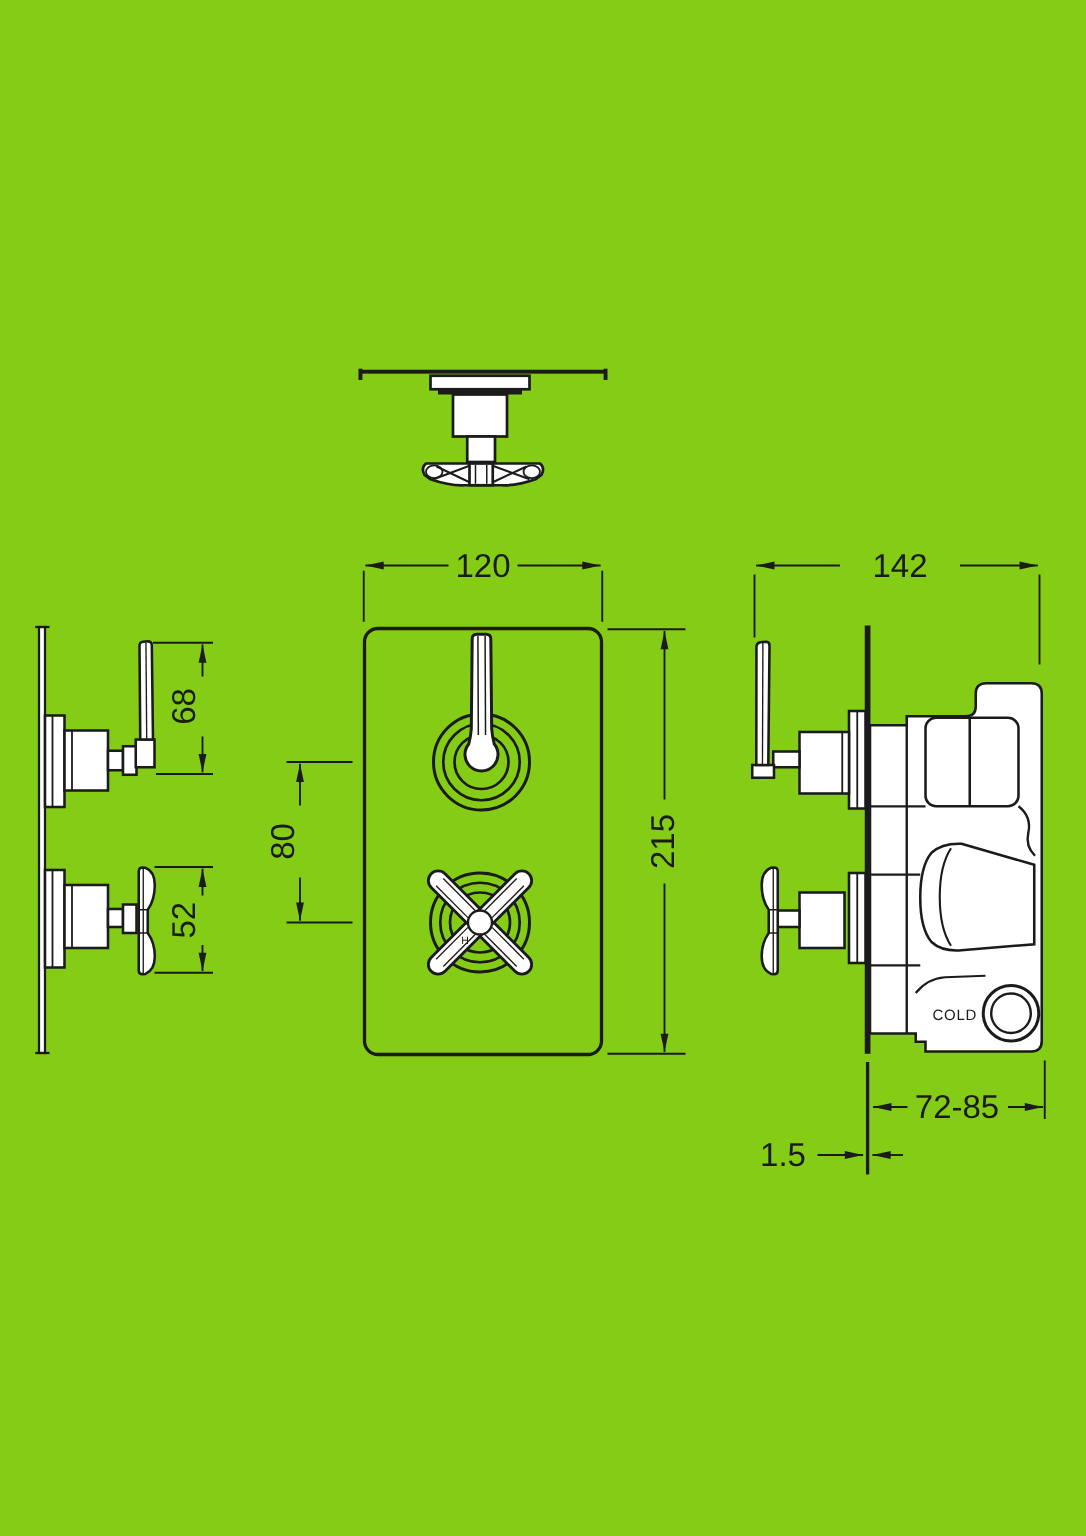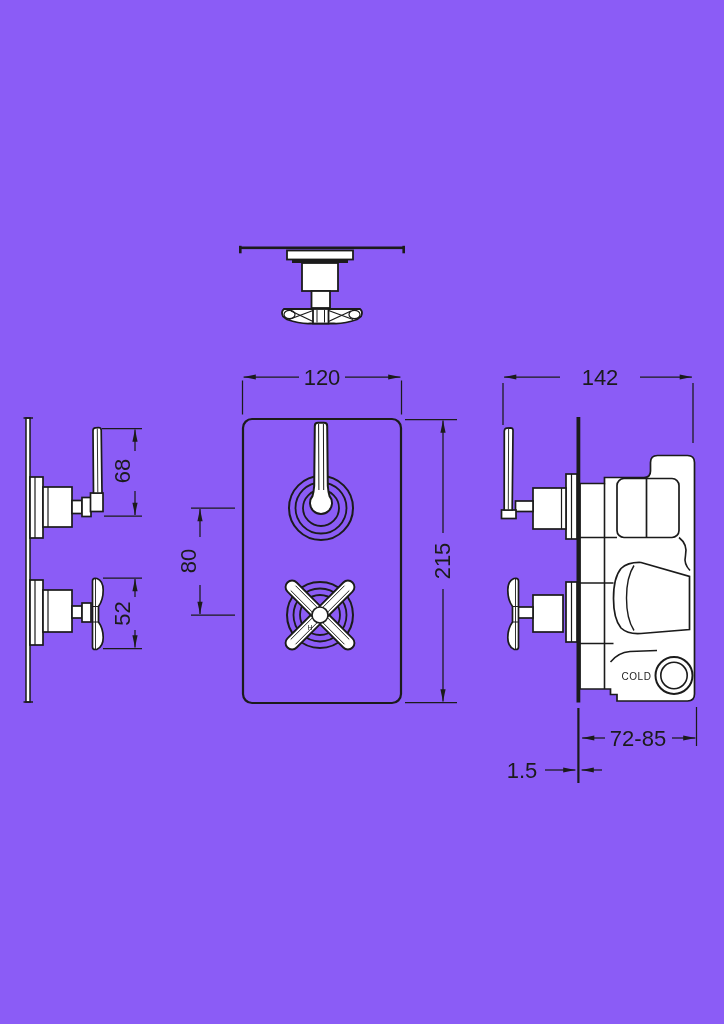--- a/index.html
+++ b/index.html
@@ -1,16 +1,16 @@
 <!DOCTYPE html>
 <html><head>
 <meta charset="utf-8">
 <style>
   html,body{margin:0;padding:0;background:#ffffff;}
-  .canvas{position:relative;width:724px;height:1024px;background:#8b5cf6;overflow:hidden;
+  .canvas{position:relative;width:724px;height:1024px;background:#84cc16;overflow:hidden;
           font-family:"Liberation Sans", sans-serif;}
   svg{display:block;}
   .dim-text{font-family:"Liberation Sans", sans-serif;font-size:22px;fill:#1b1b1b;}
   .small-text{font-family:"Liberation Sans", sans-serif;font-size:10px;fill:#1b1b1b;letter-spacing:0.5px;}
   .tiny-text{font-family:"Liberation Sans", sans-serif;font-size:7px;fill:#1b1b1b;}
 </style>
 </head>
 <body>
 
 <div class="canvas">

